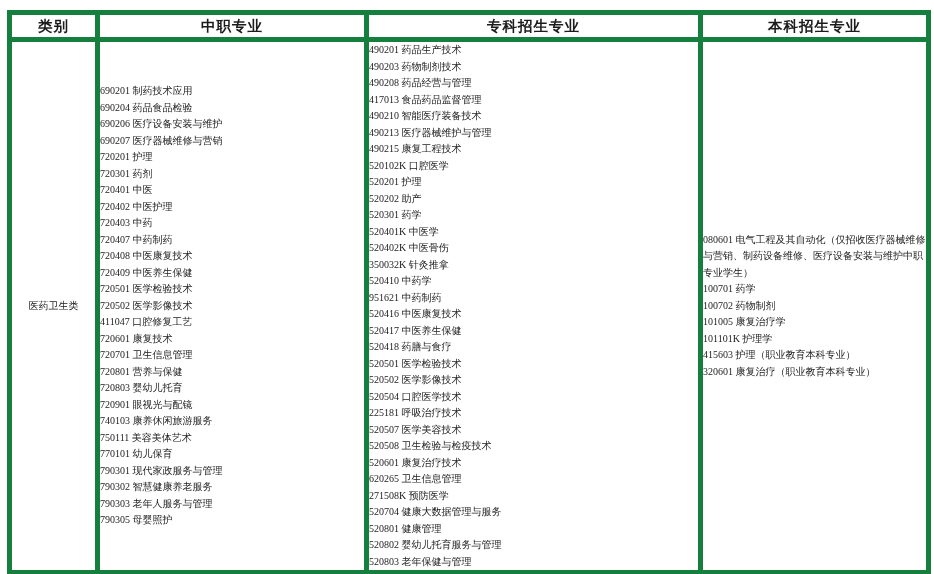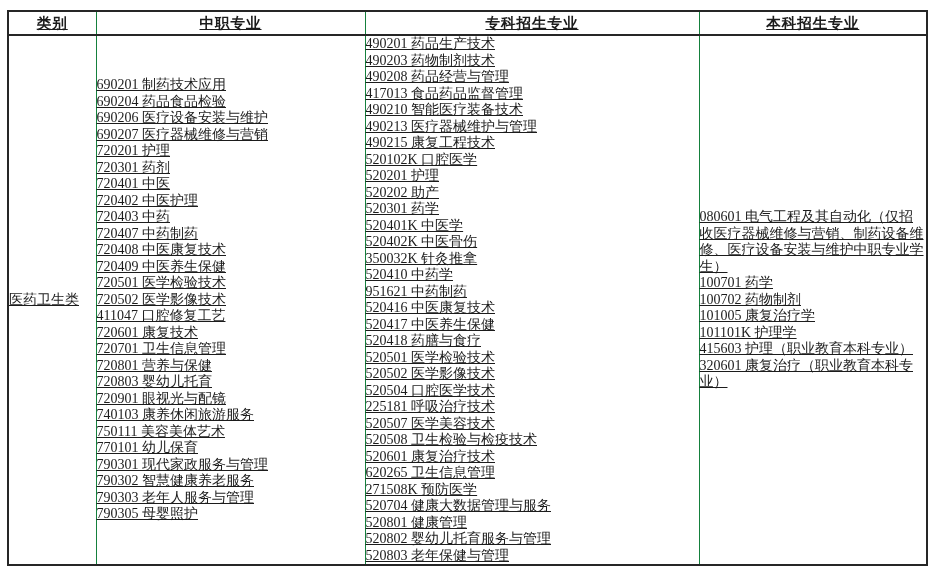--- a/index.html
+++ b/index.html
@@ -21,39 +21,38 @@
     left: 7px;
     top: 10px;
     width: 919px;
     height: 556px;
     border-collapse: collapse;
     table-layout: fixed;
     border: 2px solid #262626;
   }
   table.majors th,
   table.majors td {
-    border: 1px solid #15803d;
+    border: 5px solid #15803d;
     padding: 0;
-    text-decoration: underline;
   }
   table.majors thead th {
     height: 22px;
     border-bottom: 2px solid #262626;
     font-size: 14.5px;
     font-weight: bold;
     text-align: center;
     vertical-align: middle;
     letter-spacing: 1px;
   }
   table.majors td {
-    font-size: 14px;
+    font-size: 10px;
     line-height: 16.5px;
   }
   td.cell-category {
-    text-align: left;
+    text-align: center;
     vertical-align: middle;
     padding: 0 12px;
   }
   td.cell-zhongzhi {
     vertical-align: middle;
     padding: 0 6px 0 23px;
   }
   td.cell-zhuanke {
     vertical-align: top;
     padding: 2px 6px 0 9px;

